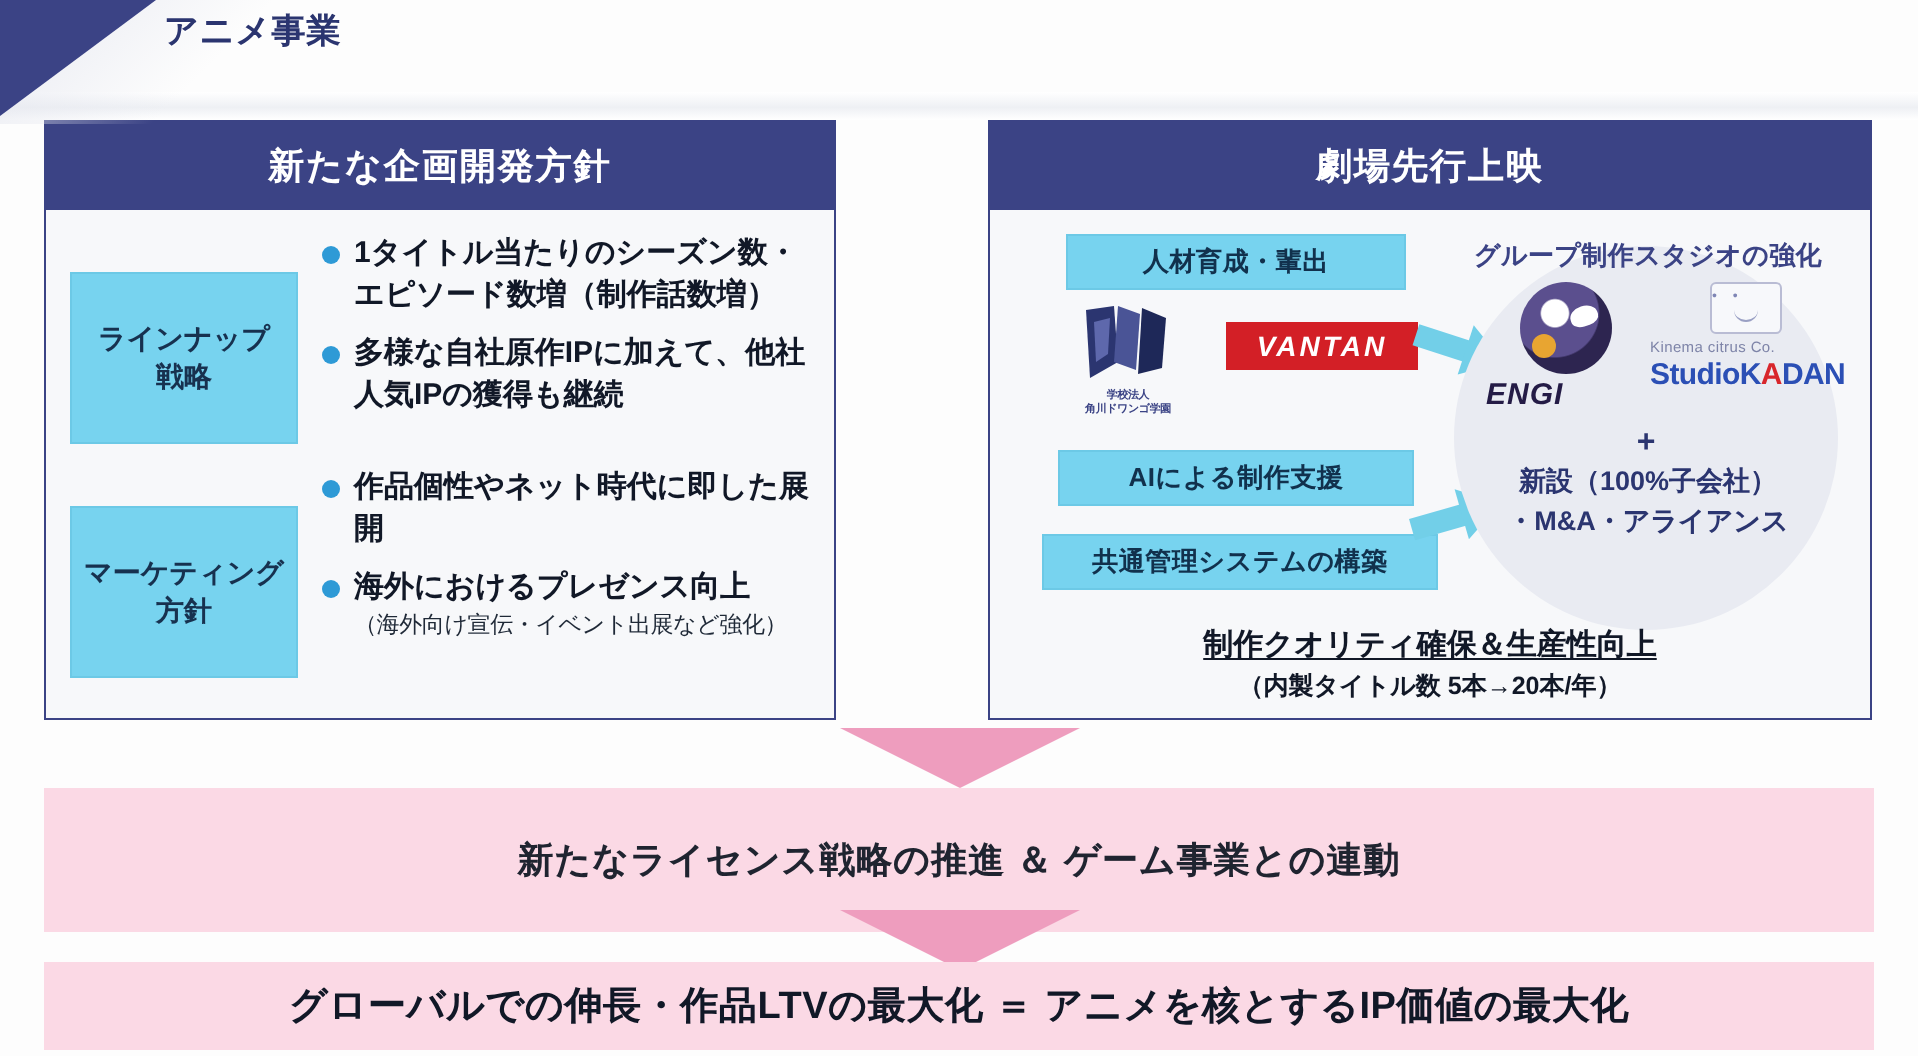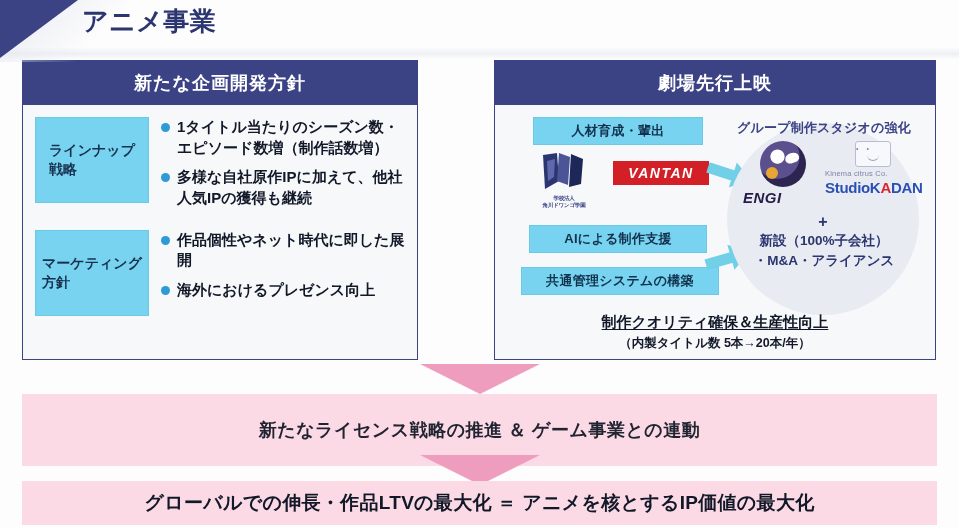--- a/index.html
+++ b/index.html
@@ -20,21 +20,21 @@
   }
   .corner-shade{
     position:absolute;left:0;top:0;width:160px;height:62px;
     background:linear-gradient(135deg,rgba(230,232,240,.95) 0%,rgba(255,255,255,0) 62%);
     z-index:1;
   }
 
   
   .slide-title{
     position:absolute;left:82px;top:4px;
-    font-size:26px;font-weight:bold;color:#2b3570;
+    font-size:17px;font-weight:bold;color:#2b3570;
     letter-spacing:.5px;z-index:4;
     text-shadow:0 1px 0 rgba(255,255,255,.6);
   }
   .title-rule{
     position:absolute;left:0;top:46px;width:959px;height:14px;
     background:linear-gradient(180deg,#ffffff 0%,#eef0f4 55%,#ffffff 100%);
     z-index:0;
   }
 
   
@@ -48,23 +48,24 @@
     height:44px;background:#3b4385;color:#ffffff;
     display:flex;align-items:center;justify-content:center;
     font-size:18px;font-weight:bold;letter-spacing:1px;
   }
   .panel-body{position:relative;height:calc(100% - 44px);background:#f7f8fa;}
 
   
   .row{display:flex;align-items:flex-start;padding:12px 10px 0 12px;}
   .tagbox{
     width:112px;min-height:84px;background:#77d3ef;color:#17314f;
-    display:flex;align-items:center;justify-content:center;text-align:left;
+    display:flex;align-items:center;justify-content:center;text-align:center;
     font-size:14px;font-weight:bold;line-height:1.35;flex:none;
     border:1px solid #6cc9e6;
+    margin-top:19px;
   }
   .row-mk .tagbox{min-height:84px;}
   .bullets{flex:1;padding-left:12px;}
   .bullet{display:flex;align-items:flex-start;margin-bottom:9px;}
   .dot{
     width:9px;height:9px;border-radius:50%;background:#2e9ad6;
     flex:none;margin-top:6px;margin-right:7px;
   }
   .btext{font-size:15px;font-weight:bold;color:#111827;line-height:1.38;}
   .bsub{display:block;font-size:11.5px;font-weight:normal;color:#1f2937;margin-top:1px;letter-spacing:-.2px;}
@@ -224,20 +225,21 @@
           <div class="bullet">
             <span class="dot"></span>
             <span class="btext">
               <span>作品個性やネット時代に即した展開</span>
             </span>
           </div>
           <div class="bullet">
             <span class="dot"></span>
             <span class="btext">
               <span>海外におけるプレゼンス向上</span>
+              <span class="bsub">（海外向け宣伝・イベント出展など強化）</span>
             </span>
           </div>
         </div>
       </div>
 
     </div>
   </div>
 
   <div class="panel panel-right">
     <div class="panel-head">劇場先行上映</div>

